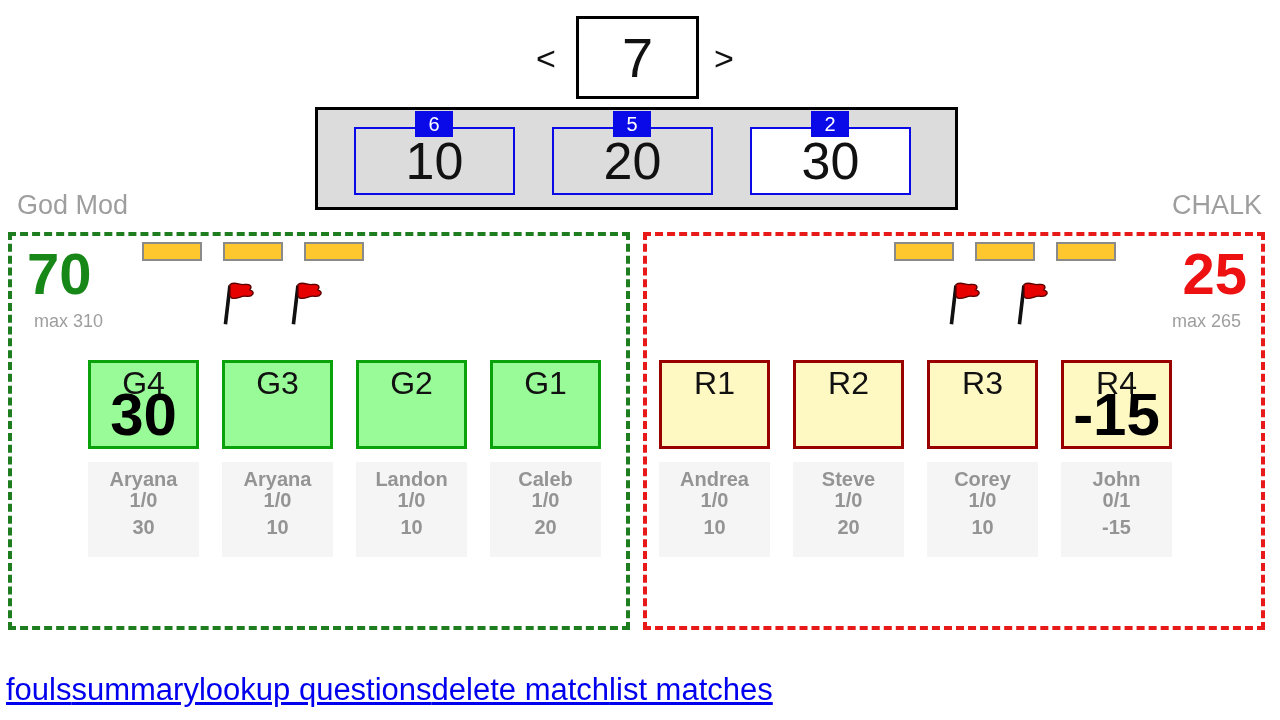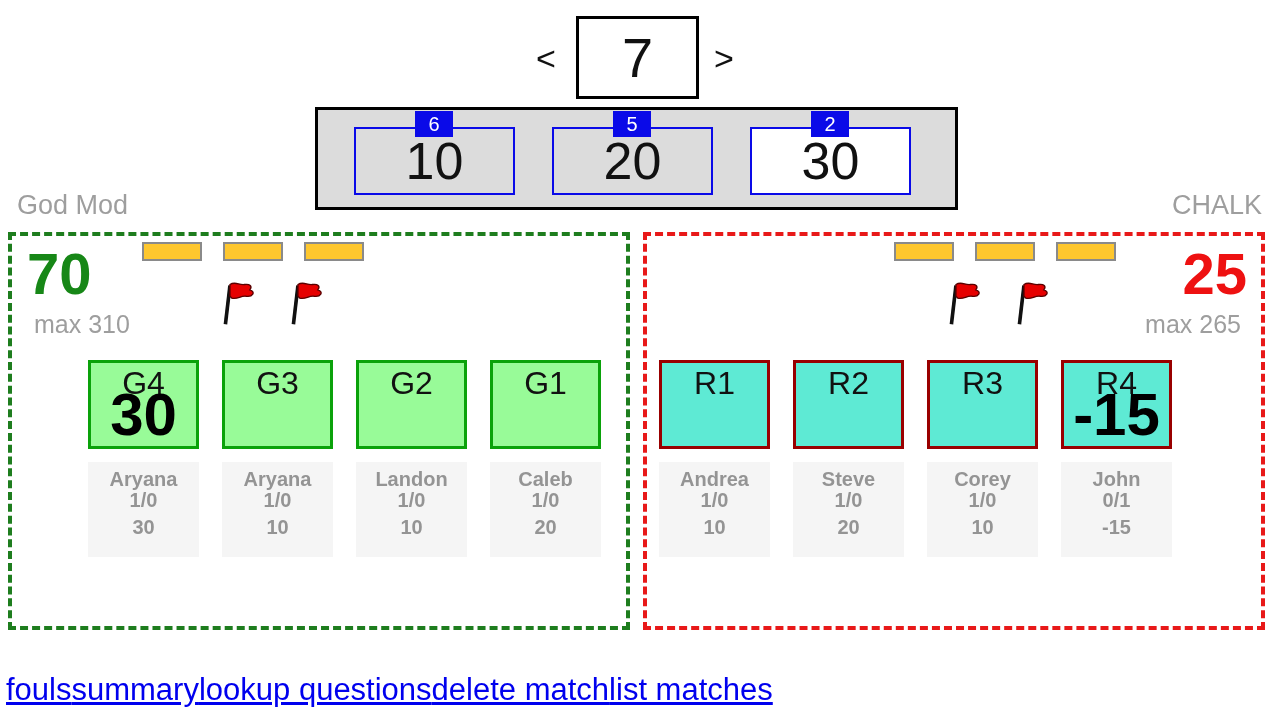--- a/index.html
+++ b/index.html
@@ -37,39 +37,39 @@
   .team-label{position:absolute;top:192px;font-size:27px;color:#9e9e9e;line-height:1;}
   .team-label.l{left:17px;}
   .team-label.r{right:18px;}
   
   .panel{position:absolute;top:232px;width:622px;height:398px;box-sizing:border-box;}
   .panel.green{left:8px;border:4px dashed #1e7d1e;}
   .panel.red{left:643px;border:4px dashed #e81919;}
   .score{position:absolute;top:8px;font-size:58px;font-weight:bold;line-height:1.05;}
   .panel.green .score{left:15px;color:#178717;}
   .panel.red .score{right:14px;color:#ee1111;}
-  .maxpts{position:absolute;top:76px;font-size:25px;color:#9e9e9e;line-height:1;}
+  .maxpts{position:absolute;top:76px;font-size:18px;color:#9e9e9e;line-height:1;}
   .panel.green .maxpts{left:22px;}
   .panel.red .maxpts{right:20px;}
   .bars{position:absolute;top:6px;display:flex;gap:21px;}
   .panel.green .bars{left:130px;}
   .panel.red .bars{left:247px;}
   .bar{width:60px;height:19px;background:#fec72e;border:2px solid #8a8a8a;box-sizing:border-box;cursor:pointer;}
   .flags{position:absolute;top:44px;display:flex;gap:26px;}
   .panel.green .flags{left:206px;}
   .panel.red .flags{left:297px;}
   .cards{position:absolute;top:124px;display:flex;gap:23px;}
   .panel.green .cards{left:76px;}
   .panel.red .cards{left:12px;}
   .card{
     position:relative;width:111px;height:89px;box-sizing:border-box;
     text-align:center;cursor:pointer;
   }
   .card.g{background:#98fb98;border:3px solid #0aa20a;}
-  .card.r{background:#5eead4;border:3px solid #990000;}
+  .card.r{background:#fef9c3;border:3px solid #990000;}
   .seat{display:block;margin-top:4px;font-size:32px;color:#111;line-height:1;}
   .overlay{
     position:absolute;left:-14px;right:-14px;top:22px;
     font-size:60px;font-weight:bold;line-height:1;color:#000;text-align:center;
     white-space:nowrap;
   }
   .stats{position:absolute;top:226px;display:flex;gap:23px;}
   .panel.green .stats{left:76px;}
   .panel.red .stats{left:12px;}
   .stat{

